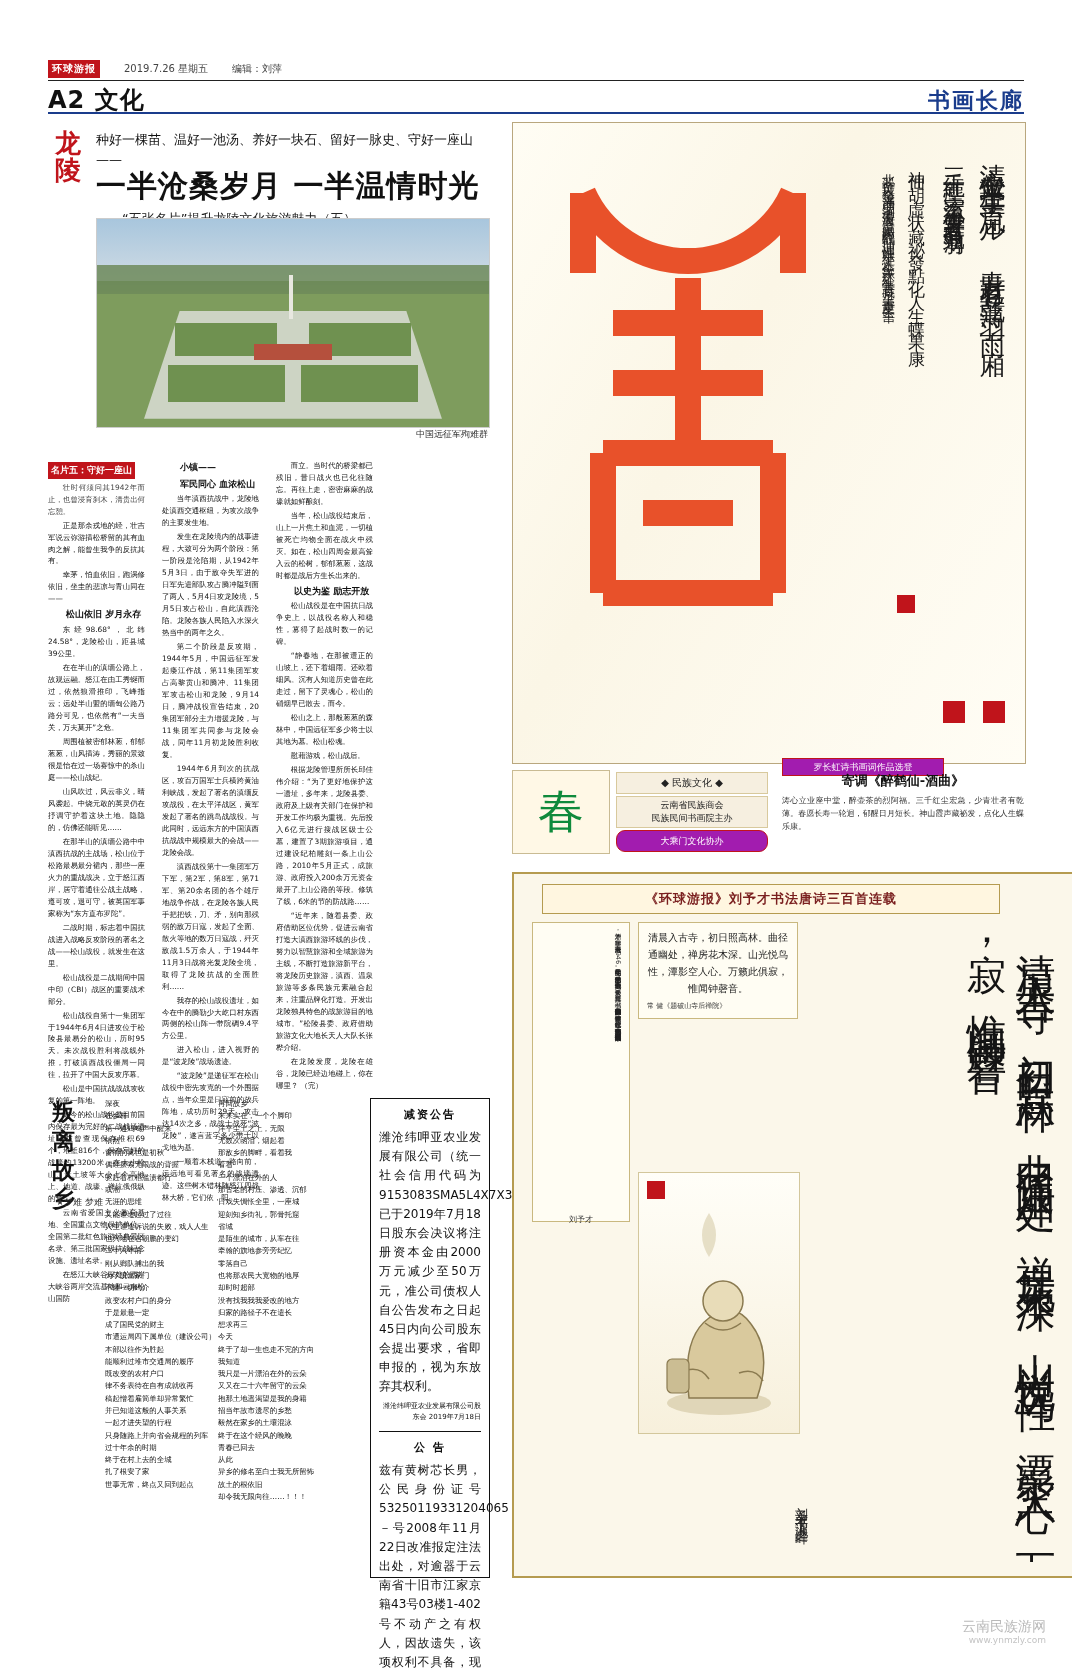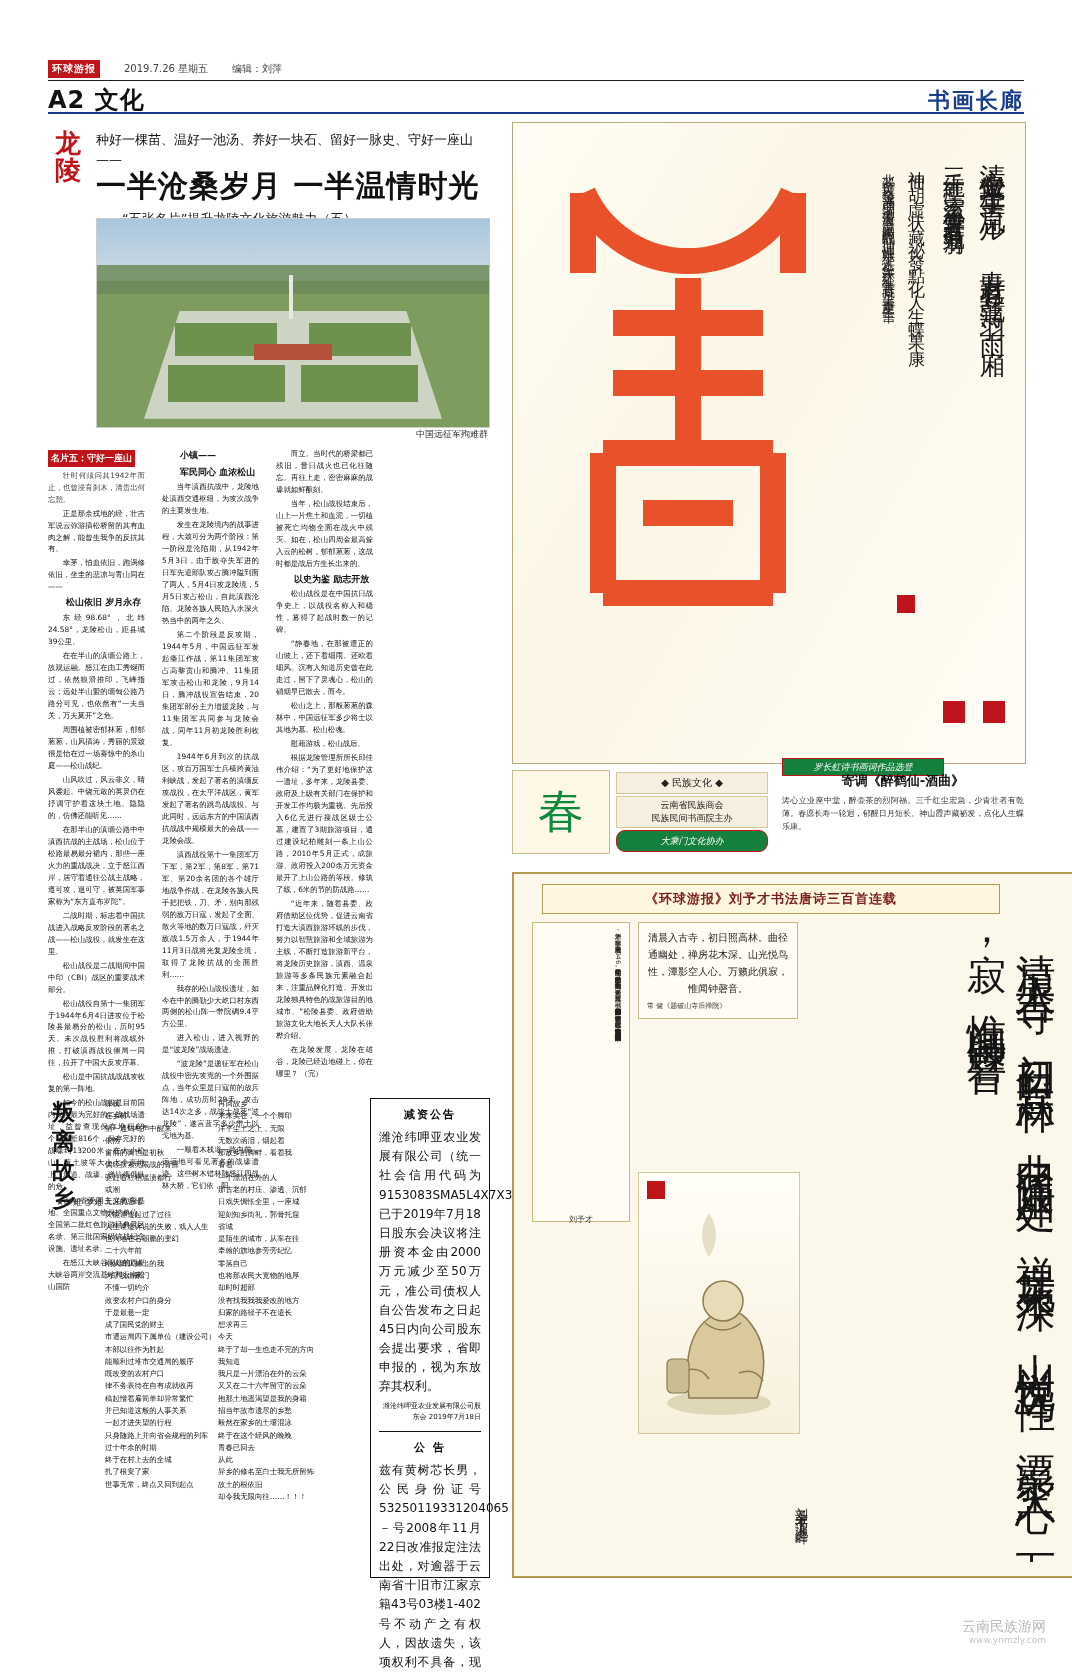--- a/index.html
+++ b/index.html
@@ -34,21 +34,21 @@
   .photo .lawn1{position:absolute;left:20%;top:50%;width:26%;height:16%;background:#6f9150;}
   .photo .lawn2{position:absolute;left:54%;top:50%;width:26%;height:16%;background:#6f9150;}
   .photo .lawn3{position:absolute;left:18%;top:70%;width:30%;height:18%;background:#6f9150;}
   .photo .lawn4{position:absolute;left:52%;top:70%;width:30%;height:18%;background:#6f9150;}
   .photo .flower{position:absolute;left:40%;top:60%;width:20%;height:8%;background:#b5503d;}
   .photo .monu{position:absolute;left:49%;top:27%;width:4px;height:44px;background:#e8e8e0;}
   .photo-caption{position:absolute;left:96px;top:428px;width:392px;text-align:right;font-size:9px;color:#333;}
 
   
   .bodycols{position:absolute;left:48px;top:448px;width:440px;height:620px;}
-  .col{position:absolute;top:0;width:97px;font-size:7.4px;line-height:1.62;color:#111;text-align:justify;}
+  .col{position:absolute;top:12px;width:97px;font-size:7.4px;line-height:1.62;color:#111;text-align:justify;}
   .col p{margin:0 0 2px 0;text-indent:2em;}
   .c1{left:0;}
   .c2{left:114px;}
   .c3{left:228px;}
   .c4{left:342px;}
   .card-tag{display:inline-block;background:#c0141b;color:#fff;font-size:9px;font-weight:bold;padding:1px 3px;margin-right:3px;}
   .sub-h{font-size:9px;font-weight:bold;color:#111;margin:2px 0 3px 0;}
   .lead{color:#444;}
 
   
@@ -75,21 +75,21 @@
   .cc3{right:96px;font-size:17px;top:34px;height:280px;}
   .cc4{right:128px;font-size:13px;top:40px;height:250px;}
   .seal{position:absolute;background:#c0141b;color:#fff;font-size:9px;display:flex;align-items:center;justify-content:center;}
   .big-glyph{position:absolute;left:30px;top:30px;width:290px;height:520px;}
   .big-glyph svg{width:100%;height:100%;}
 
   .art-footer{position:absolute;left:512px;top:764px;width:512px;height:100px;}
   .ribbon{position:absolute;left:0;top:6px;width:96px;height:82px;border:1px solid #c9bb93;background:#fff8e6;display:flex;align-items:center;justify-content:center;}
   .ribbon .rchar{font-size:46px;color:#0f8a3c;font-family:"DejaVu Serif",serif;}
   .pill{position:absolute;background:#f6efe0;border:1px solid #d8c99d;font-size:10px;display:flex;align-items:center;justify-content:center;color:#222;}
-  .pill.red{background:#15803d;color:#fff;border-color:#c0141b;font-size:9px;font-style:italic;}
+  .pill.red{background:#a21caf;color:#fff;border-color:#c0141b;font-size:9px;}
   .caption-box{position:absolute;left:270px;top:8px;width:242px;}
   .caption-title{font-size:13px;font-weight:bold;text-align:center;color:#111;}
   .caption-body{font-size:8px;line-height:1.6;color:#333;margin-top:5px;text-align:justify;}
 
   
   .feature{position:absolute;left:512px;top:872px;width:564px;height:706px;border:2px solid #b59b50;background:#fbf7ea;box-sizing:border-box;}
   .feature-banner{position:absolute;left:28px;top:10px;width:456px;height:28px;border:1px solid #b59b50;background:#fff6e0;display:flex;align-items:center;justify-content:center;font-size:13px;font-weight:bold;color:#7a1f1f;letter-spacing:1px;}
   .feature-inner{position:absolute;left:14px;top:48px;right:14px;bottom:12px;}
   .v-main{position:absolute;right:0;top:0;width:290px;height:640px;writing-mode:vertical-rl;font-family:"DejaVu Serif","Liberation Serif",serif;font-size:40px;line-height:1.22;letter-spacing:10px;color:#141414;overflow:hidden;}
   .v-sig{position:absolute;right:250px;bottom:40px;writing-mode:vertical-rl;font-size:13px;color:#222;letter-spacing:3px;}

